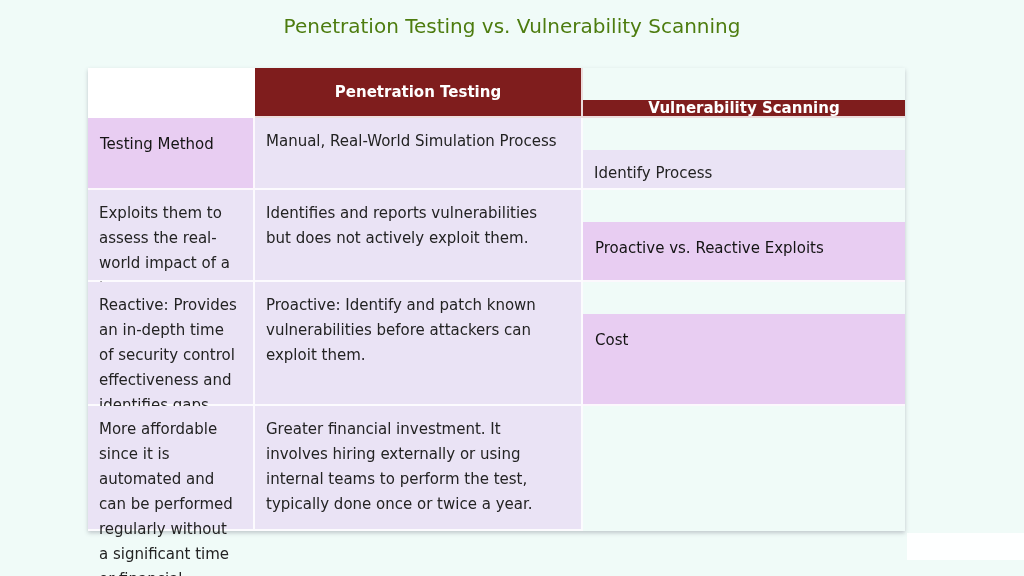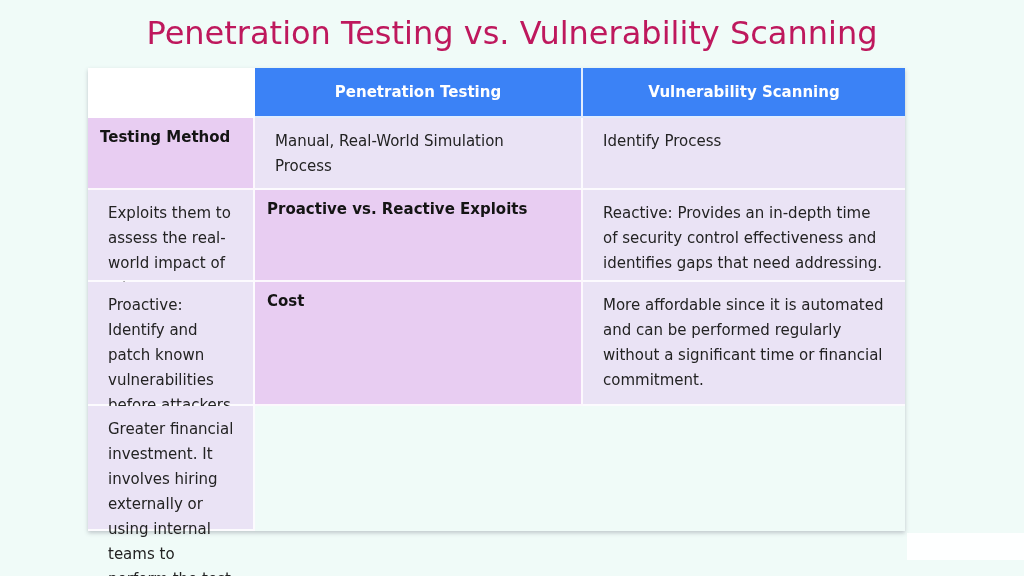--- a/index.html
+++ b/index.html
@@ -13,71 +13,72 @@
     background: #f0fbf8;
     font-family: "DejaVu Sans", "Liberation Sans", sans-serif;
     overflow: hidden;
   }
   .page-title {
     position: absolute;
     top: 14px;
     left: 0;
     width: 1024px;
     text-align: center;
-    font-size: 32px;
+    font-size: 20px;
     font-weight: 500;
     letter-spacing: 0px;
-    color: #be185d;
+    color: #4d7c0f;
     margin: 0;
   }
   .compare-table {
     position: absolute;
     left: 88px;
     top: 68px;
     width: 817px;
     display: grid;
     grid-template-columns: 167px 328px 322px;
     grid-template-rows: 50px 72px 92px 124px 125px;
     box-shadow: 0 2px 4px rgba(70, 70, 90, 0.28);
   }
   .compare-table > div {
     box-sizing: border-box;
     border-right: 2px solid rgba(255,255,255,0.85);
     border-bottom: 2px solid rgba(255,255,255,0.85);
   }
   .compare-table > div:nth-child(3n) {
     border-right: none;
+    margin-top: 32px;
   }
   .corner-cell {
     background: #ffffff;
   }
   .col-header {
-    background: #3b82f6;
+    background: #7f1d1d;
     color: #ffffff;
     font-size: 15px;
     font-weight: bold;
     display: flex;
     align-items: center;
     justify-content: center;
     text-align: center;
   }
   .row-header {
     background: #e8cdf2;
     color: #141414;
     font-size: 15px;
-    font-weight: bold;
+    font-weight: normal;
     line-height: 25px;
-    padding: 7px 12px 0 12px;
+    padding: 14px 12px 0 12px;
   }
   .data-cell {
     background: #eae3f5;
     color: #232323;
     font-size: 15px;
     line-height: 25px;
-    padding: 11px 16px 0 20px;
+    padding: 11px 16px 0 11px;
   }
   .watermark-patch {
     position: absolute;
     left: 907px;
     top: 533px;
     width: 117px;
     height: 27px;
     background: rgba(255,255,255,0.88);
   }
 </style>
@@ -90,20 +91,21 @@
 
   <div class="corner-cell"></div>
   <div class="col-header">Penetration Testing</div>
   <div class="col-header">Vulnerability Scanning</div>
 
   <div class="row-header">Testing Method</div>
   <div class="data-cell">Manual, Real-World Simulation Process</div>
   <div class="data-cell">Identify Process</div>
 
   <div class="data-cell">Exploits them to assess the real-world impact of a teams.</div>
+  <div class="data-cell">Identifies and reports vulnerabilities but does not actively exploit them.</div>
 
   <div class="row-header">Proactive vs. Reactive Exploits</div>
   <div class="data-cell">Reactive: Provides an in-depth time of security control effectiveness and identifies gaps that need addressing.</div>
   <div class="data-cell">Proactive: Identify and patch known vulnerabilities before attackers can exploit them.</div>
 
   <div class="row-header">Cost</div>
   <div class="data-cell">More affordable since it is automated and can be performed regularly without a significant time or financial commitment.</div>
   <div class="data-cell">Greater financial investment. It involves hiring externally or using internal teams to perform the test, typically done once or twice a year.</div>
 </div>
 

